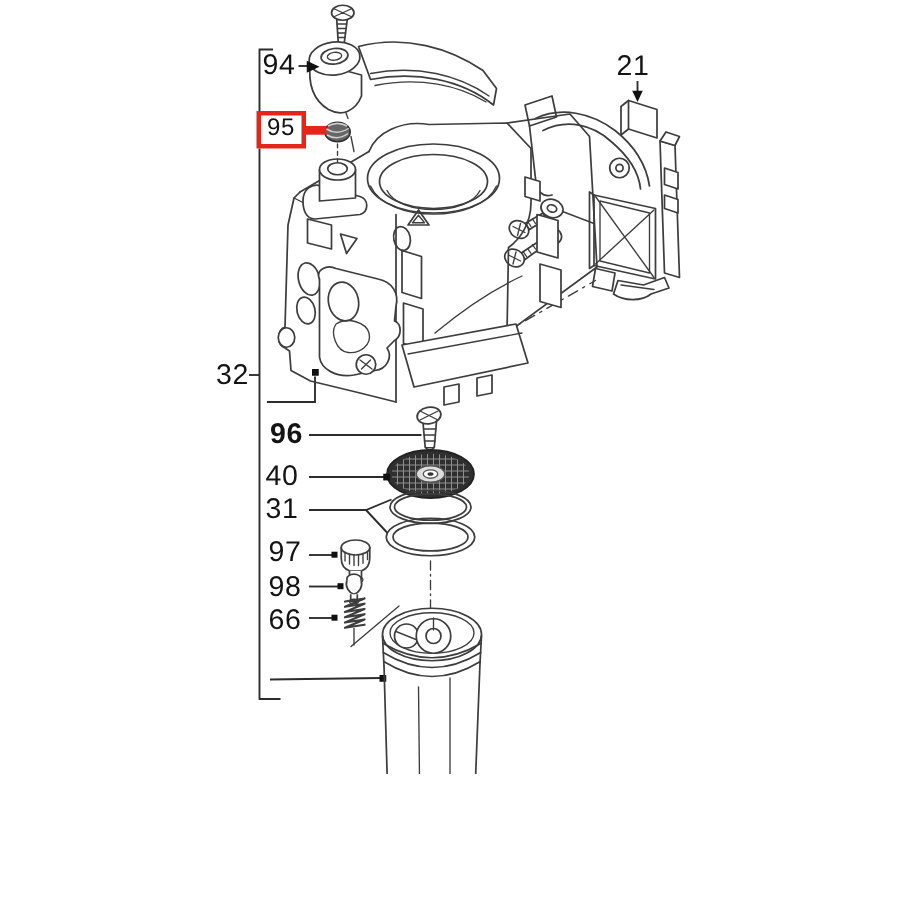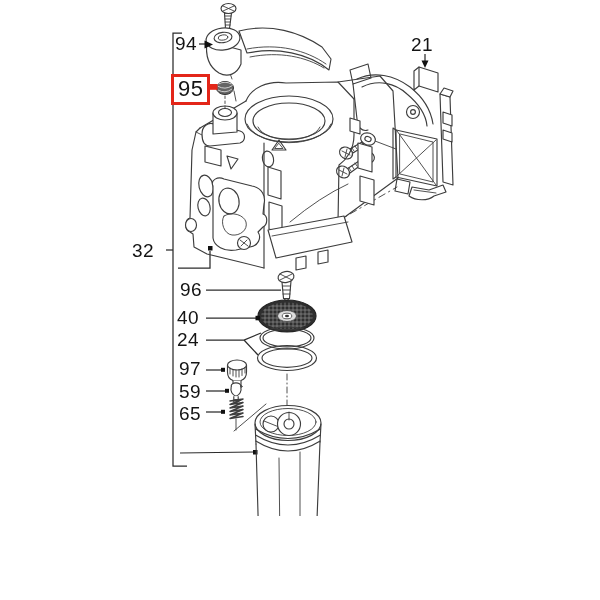--- a/index.html
+++ b/index.html
@@ -10,21 +10,21 @@
          font-family:"Liberation Sans",sans-serif;}
   svg{position:absolute;left:0;top:0;}
   .ln{stroke:var(--line);fill:none;stroke-width:1.15;stroke-linecap:round;stroke-linejoin:round;}
   .lnw{stroke:var(--line);fill:#fff;stroke-width:1.15;stroke-linejoin:round;}
   .thin{stroke-width:0.9;}
   .lead{stroke:#2c2c2c;fill:none;stroke-width:1.25;}
   .dot{fill:#111;stroke:none;}
   .plabel{position:absolute;font-size:19px;line-height:1.0;color:var(--label);
           letter-spacing:0.5px;white-space:nowrap;}
   .plabel-box{position:absolute;border:3px solid var(--hl);background:#fff;color:var(--label);
-          font-size:22px;line-height:1.0;padding:1px 4px 2px 4px;letter-spacing:0.5px;}
+          font-size:16px;line-height:1.0;padding:1px 4px 2px 4px;letter-spacing:0.5px;}
 </style>
 </head>
 <body>
 
 <div id="stage">
 
 <svg width="600" height="600" viewBox="0 0 600 600">
 
   <g>
     <path class="lead" d="M182,33 L173,33 L173,466 L187,466"></path>
@@ -251,21 +251,21 @@
     <path class="lead" d="M206,412 L222,412"></path>
         <rect class="dot" x="221" y="409.8" width="4" height="4"></rect>
   </g>
 
   <rect x="203" y="84" width="14.5" height="5.8" fill="var(--hl)"></rect>
 </svg>
 
 <div class="plabel" style="left:175px;top:34px;">94</div>
 <div class="plabel-box" style="left:171px;top:74px;">95</div>
 <div class="plabel" style="left:411px;top:35px;">21</div>
-<div class="plabel" style="left:132px;top:241px;">32</div>
-<div class="plabel" style="left:180px;top:280px;">96</div>
+<div class="plabel" style="left:144px;top:241px;">32</div>
+<div class="plabel" style="left:180px;top:280px;font-weight:bold;">96</div>
 <div class="plabel" style="left:177px;top:308px;">40</div>
-<div class="plabel" style="left:177px;top:330px;">24</div>
+<div class="plabel" style="left:177px;top:330px;">31</div>
 <div class="plabel" style="left:179px;top:359px;">97</div>
-<div class="plabel" style="left:179px;top:382px;">59</div>
-<div class="plabel" style="left:179px;top:404px;">65</div>
+<div class="plabel" style="left:179px;top:382px;">98</div>
+<div class="plabel" style="left:179px;top:404px;">66</div>
 
 </div>
 
 </body></html>

